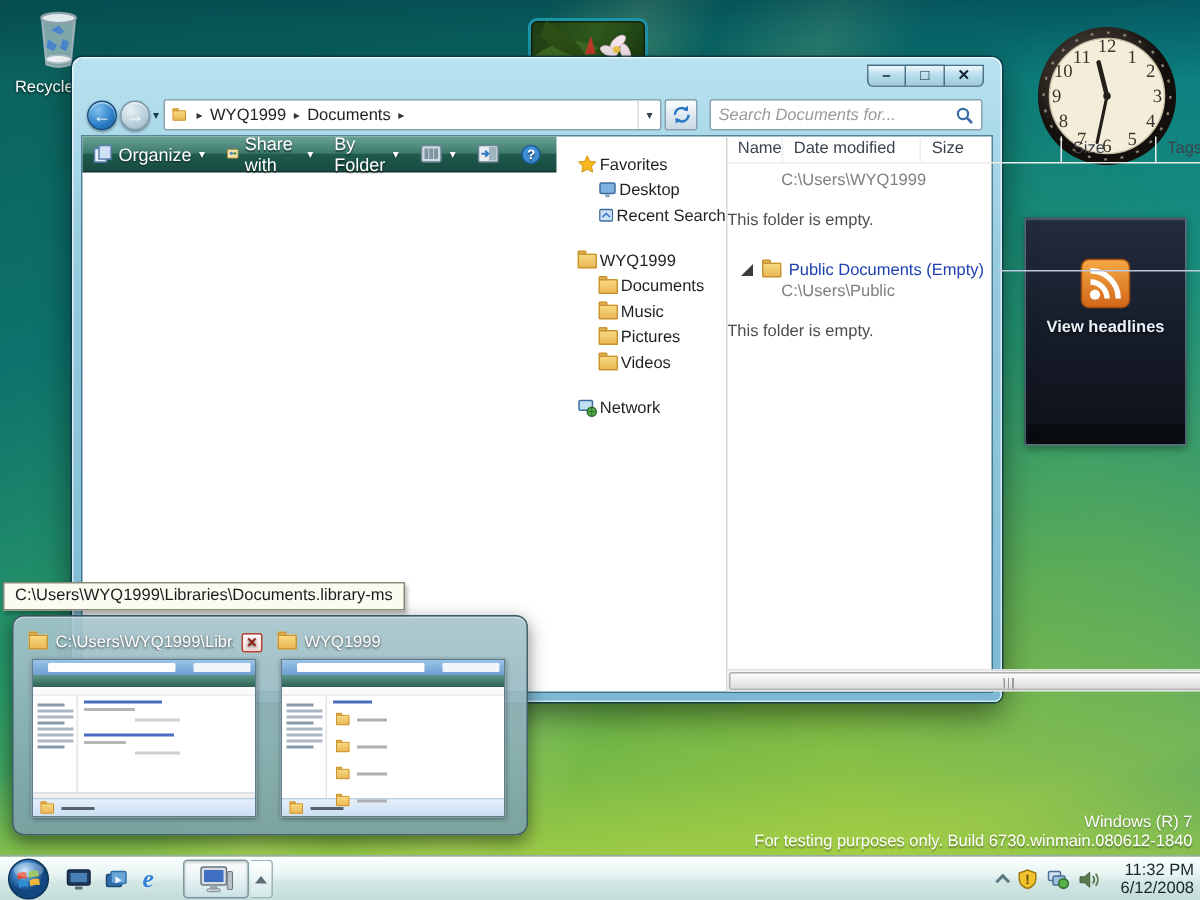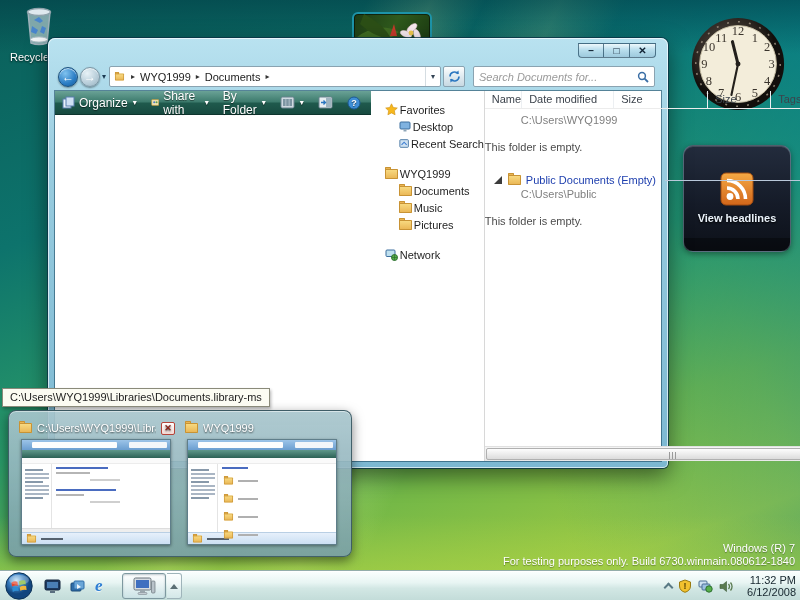--- a/index.html
+++ b/index.html
@@ -24,21 +24,21 @@
 
   
   .flower { left:352px; top:12px; width:80px; height:52px; border:2px solid #1d93a8; border-radius:6px 6px 0 0;
     background:linear-gradient(120deg,#1d3a14 0%, #2f5a1d 45%, #17330f 100%); overflow:hidden; z-index:2;
     box-shadow:inset 0 0 0 1px rgba(0,0,0,.5); }
 
   
   .clock { left:690px; top:16px; width:96px; height:96px; z-index:2; }
 
   
-  .rss { left:683px; top:145px; width:108px; height:107px; border-radius:10px; z-index:2;
+  .rss { left:683px; top:145px; width:108px; height:152px; border-radius:0; z-index:2;
     background:linear-gradient(#232c3d 0%, #151b28 55%, #0d1119 100%);
     border:1px solid rgba(160,190,210,.45);
     box-shadow:inset 0 1px 0 rgba(255,255,255,.15), 0 2px 6px rgba(0,0,0,.4);
     display:flex; flex-direction:column; align-items:center; }
   .rss .foot { position:absolute; bottom:0; left:0; right:0; height:13px; background:rgba(0,0,0,.35); border-radius:0 0 6px 6px; }
   .rss-icon { margin-top:26px; }
   .rss .label { color:#eaf2fa; font-size:11px; font-weight:bold; margin-top:6px; text-shadow:0 1px 2px #000; }
 
   
   .watermark { right:5px; top:542px; text-align:right; color:#fff; font-size:11px; line-height:13px;
@@ -371,20 +371,24 @@
             <span>Documents</span>
           </div>
           <div class="side-item child">
             <span class="folder"></span>
             <span>Music</span>
           </div>
           <div class="side-item child">
             <span class="folder"></span>
             <span>Pictures</span>
           </div>
+          <div class="side-item child">
+            <span class="folder"></span>
+            <span>Videos</span>
+          </div>
           <div class="side-gap"></div>
           <div class="side-item">
             <svg width="13" height="12" viewBox="0 0 13 12">
               <rect x="1" y="1" width="9" height="6.5" rx="1" fill="#bfe0ef" stroke="#3c6e9e"></rect>
               <circle cx="9.5" cy="8.5" r="3" fill="#57b04a" stroke="#2e7030"></circle>
               <path d="M6.7 8.5 h5.6 M9.5 5.7 v5.6" stroke="#2e7030" stroke-width=".7"></path>
             </svg>
             <span>Network</span>
           </div>
         </div>

